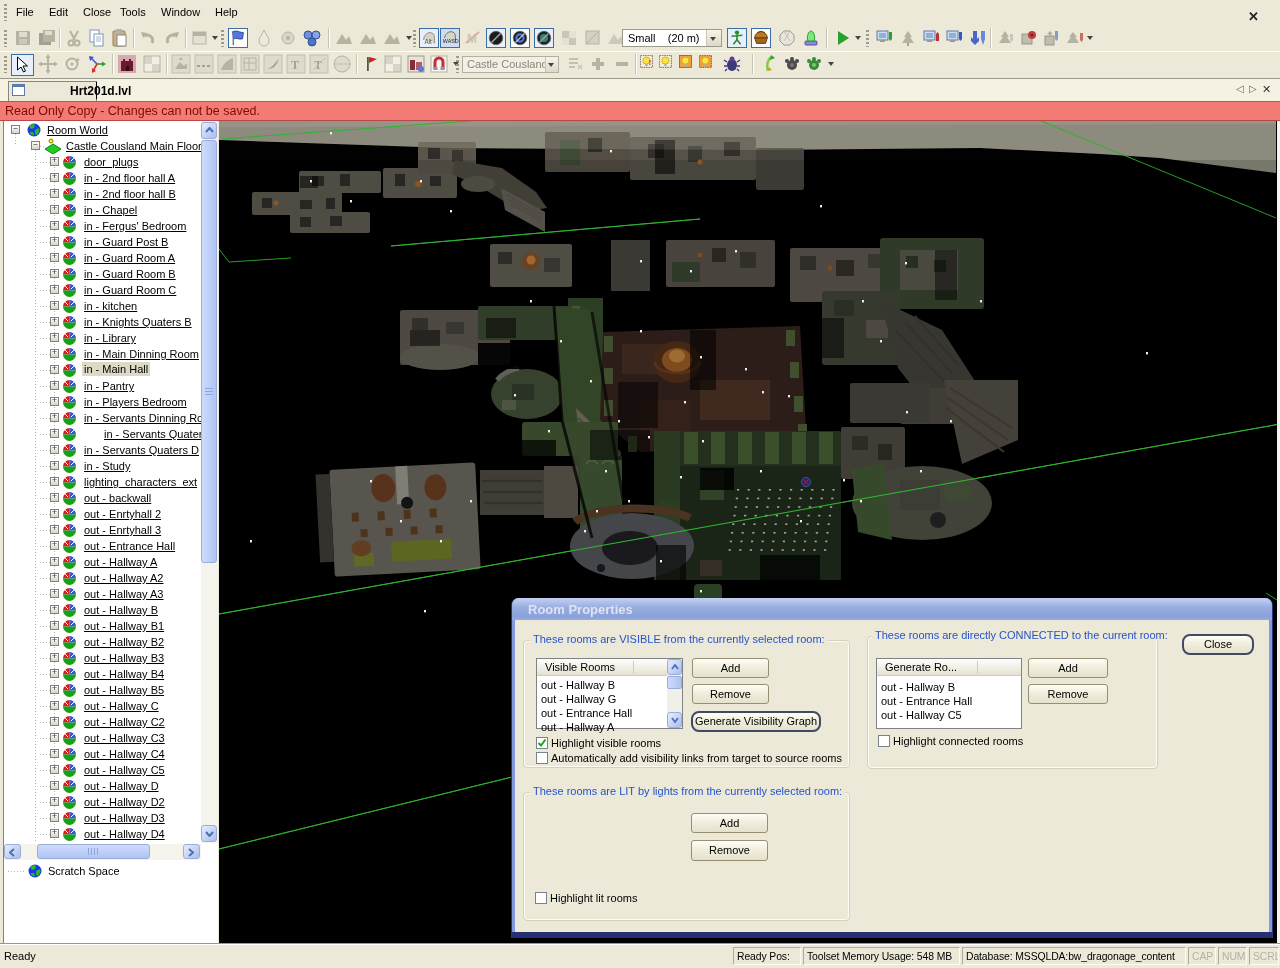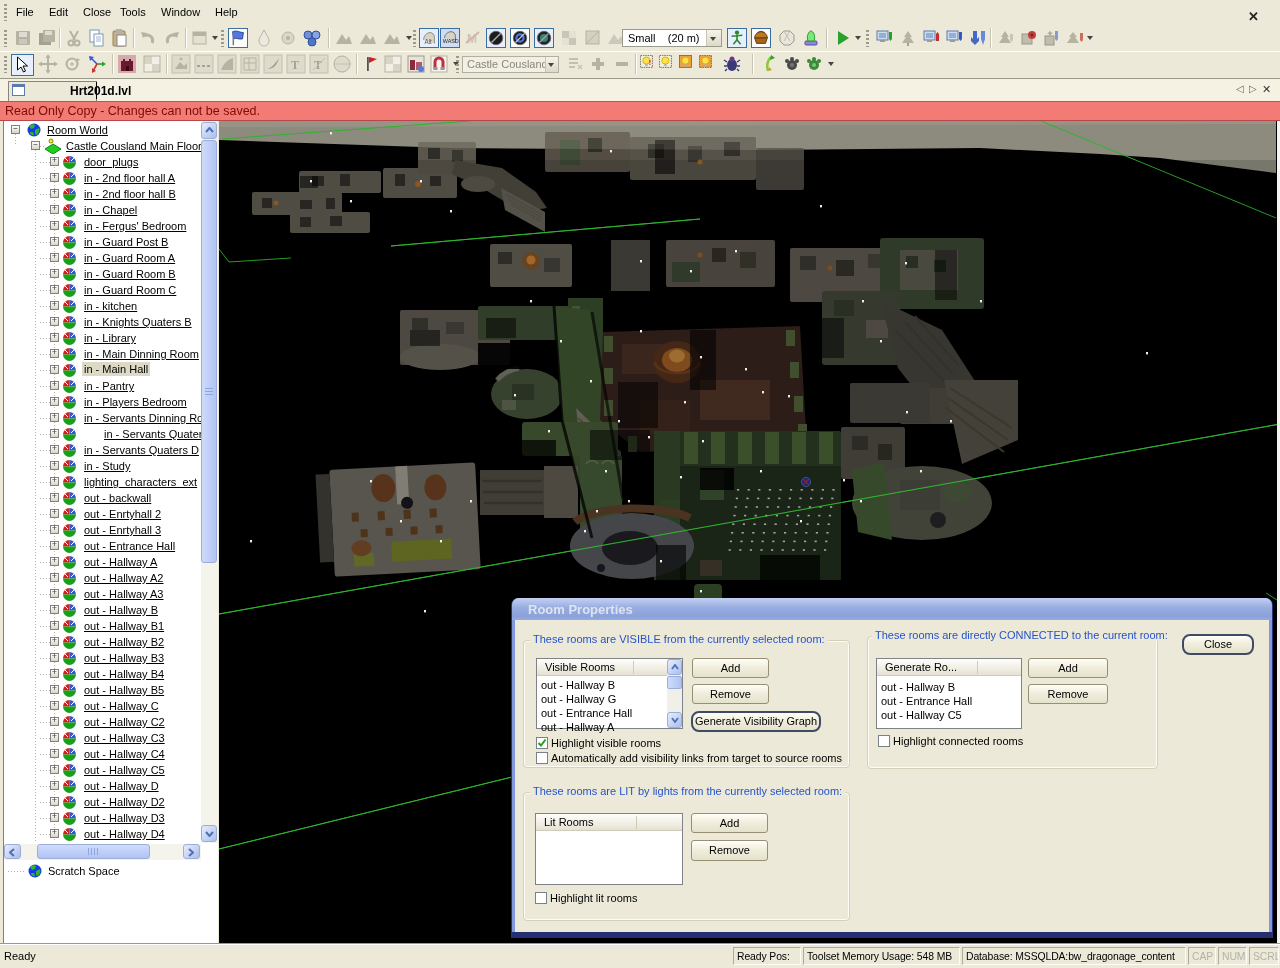--- a/index.html
+++ b/index.html
@@ -1417,24 +1417,20 @@
 <div class="lstit" style="top:36px;">out - Entrance Hall</div>
 <div class="lstit" style="top:50px;">out - Hallway C5</div>
 </div>
 <div class="btn" style="left:516px;top:60px;width:80px;height:20px;line-height:18px;">Add</div>
 <div class="btn" style="left:516px;top:86px;width:80px;height:20px;line-height:18px;">Remove</div>
 <div class="cb" style="left:366px;top:137px;"></div>
 <div class="abs" style="left:381px;top:137px;font-size:11px;">Highlight connected rooms</div>
 <div class="btn btnd" style="left:670px;top:36px;width:72px;height:21px;line-height:16px;">Close</div>
 <div class="gbox" style="left:11px;top:194px;width:327px;height:129px;"></div>
 <div class="glab" style="left:18px;top:187px;">These rooms are LIT by lights from the currently selected room:</div>
-<div class="lst" style="left:23px;top:215px;width:148px;height:72px;">
-<div class="lsthead">Lit Rooms</div>
-<div class="abs" style="left:100px;top:2px;width:1px;height:13px;background:#cfccbc;"></div>
-</div>
 <div class="btn" style="left:179px;top:215px;width:77px;height:20px;line-height:18px;">Add</div>
 <div class="btn" style="left:179px;top:242px;width:77px;height:21px;line-height:19px;">Remove</div>
 <div class="cb" style="left:23px;top:294px;"></div>
 <div class="abs" style="left:38px;top:294px;font-size:11px;">Highlight lit rooms</div>
 </div>
 <div class="abs" style="left:0;top:944px;width:1280px;height:24px;background:#ece9d8;border-top:1px solid #fff;"></div>
 <div class="abs" style="left:0;top:943px;width:1280px;height:1px;background:#9a9889;"></div>
 <div class="abs" style="left:4px;top:950px;font-size:11px;">Ready</div>
 <div class="sp" style="left:733px;width:68px;">Ready Pos:</div>
 <div class="sp" style="left:803px;width:157px;">Toolset Memory Usage: 548 MB</div>

